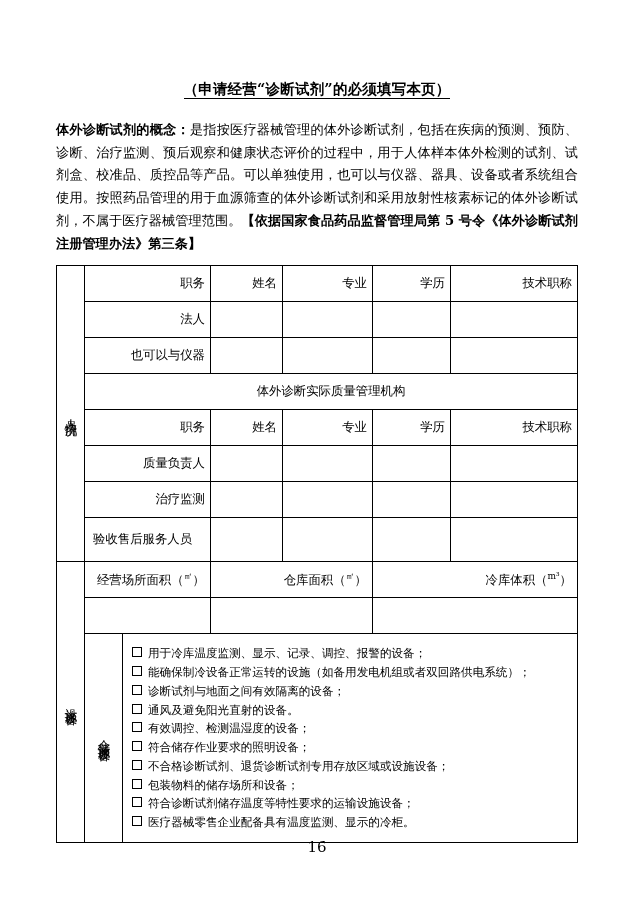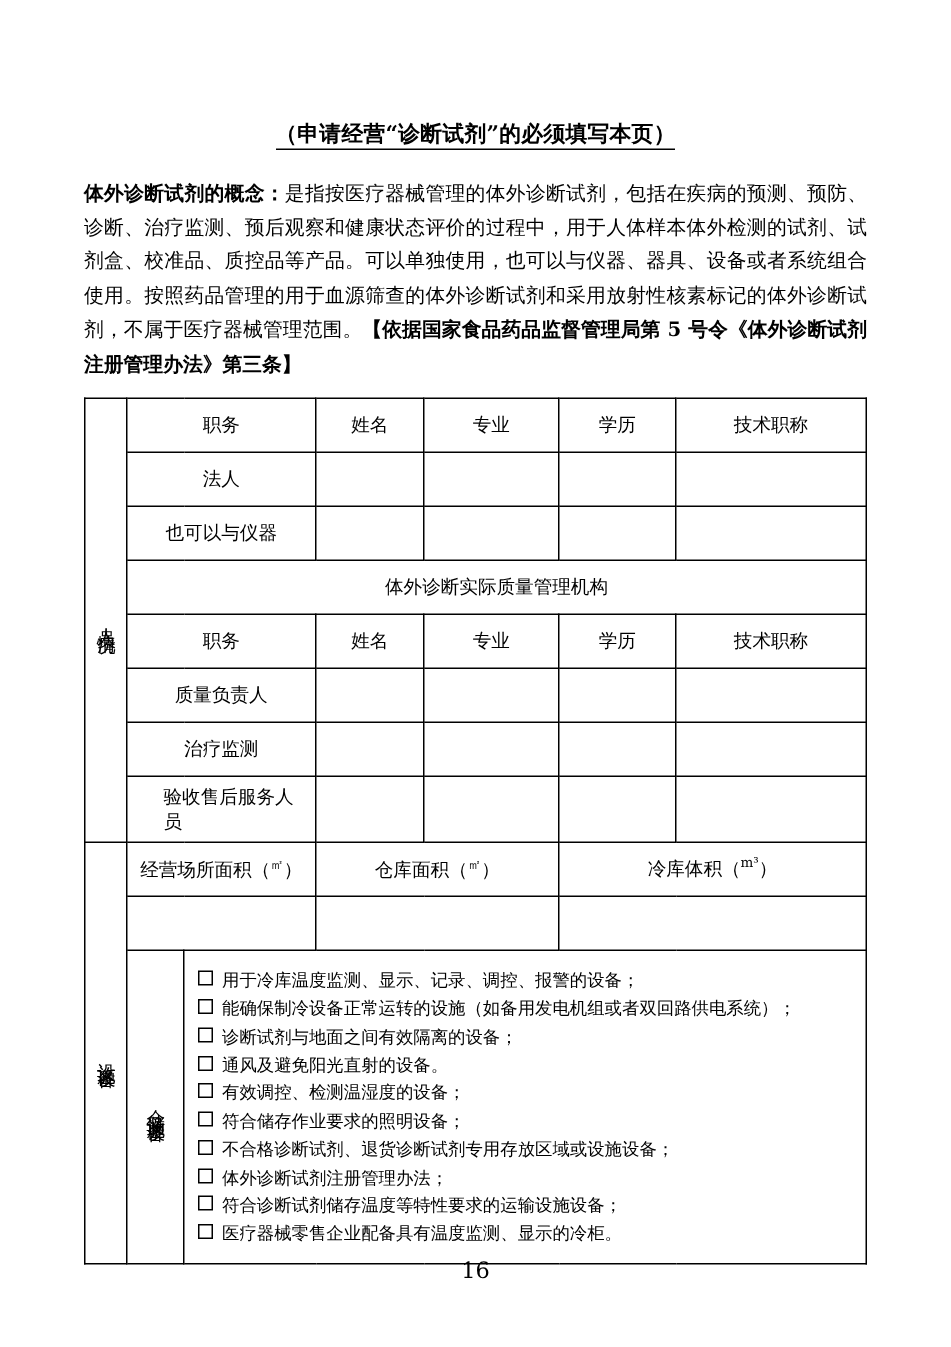--- a/index.html
+++ b/index.html
@@ -47,21 +47,21 @@
     table-layout: fixed;
     margin-top: 4px;
   }
   table.main td {
     border: 1px solid #000;
     font-size: 12.4px;
     padding: 4px 5px;
     vertical-align: middle;
     height: 27px;
   }
-  .c { text-align: center; }
+  .c { text-align: right; }
   .l { text-align: left; }
   .vlabel {
     text-align: center;
     font-size: 12.6px;
     line-height: 1.35;
     width: 26px;
     padding: 2px 0;
   }
   .vlabel span {
     display: inline-block;
@@ -172,21 +172,21 @@
         <td></td>
       </tr>
       <tr class="tallrow">
         <td class="c" colspan="2">治疗监测</td>
         <td></td>
         <td></td>
         <td></td>
         <td></td>
       </tr>
       <tr style="height:44px">
-        <td class="l" colspan="2" style="padding-left:24px">验收售后服务人员</td>
+        <td class="l" colspan="2" style="padding-left:8px">验收售后服务人员</td>
         <td></td>
         <td></td>
         <td></td>
         <td></td>
       </tr>
 
       <tr>
         <td class="vlabel" rowspan="4"><span>设施设备</span></td>
         <td class="c" colspan="2">
           <span>经营场所面积</span>（<span class="sup">㎡</span>）
@@ -207,21 +207,21 @@
         <td class="vlabel" rowspan="2" style="width:38px"><span>仓储设施设备</span></td>
         <td class="facil-cell" colspan="5" rowspan="2">
           <ul class="checklist">
             <li><span class="box"></span><span>用于冷库温度监测、显示、记录、调控、报警的设备；</span></li>
             <li><span class="box"></span><span>能确保制冷设备正常运转的设施（如备用发电机组或者双回路供电系统）；</span></li>
             <li><span class="box"></span><span>诊断试剂与地面之间有效隔离的设备；</span></li>
             <li><span class="box"></span><span>通风及避免阳光直射的设备。</span></li>
             <li><span class="box"></span><span>有效调控、检测温湿度的设备；</span></li>
             <li><span class="box"></span><span>符合储存作业要求的照明设备；</span></li>
             <li><span class="box"></span><span>不合格诊断试剂、退货诊断试剂专用存放区域或设施设备；</span></li>
-            <li><span class="box"></span><span>体外诊断试剂注册管理办法；</span></li>
+            <li><span class="box"></span><span>包装物料的储存场所和设备；</span></li>
             <li><span class="box"></span><span>符合诊断试剂储存温度等特性要求的运输设施设备；</span></li>
             <li><span class="box"></span><span>医疗器械零售企业配备具有温度监测、显示的冷柜。</span></li>
           </ul>
         </td>
       </tr>
       <tr></tr>
     </tbody>
   </table>
 
   <div class="pagenum">16</div>

